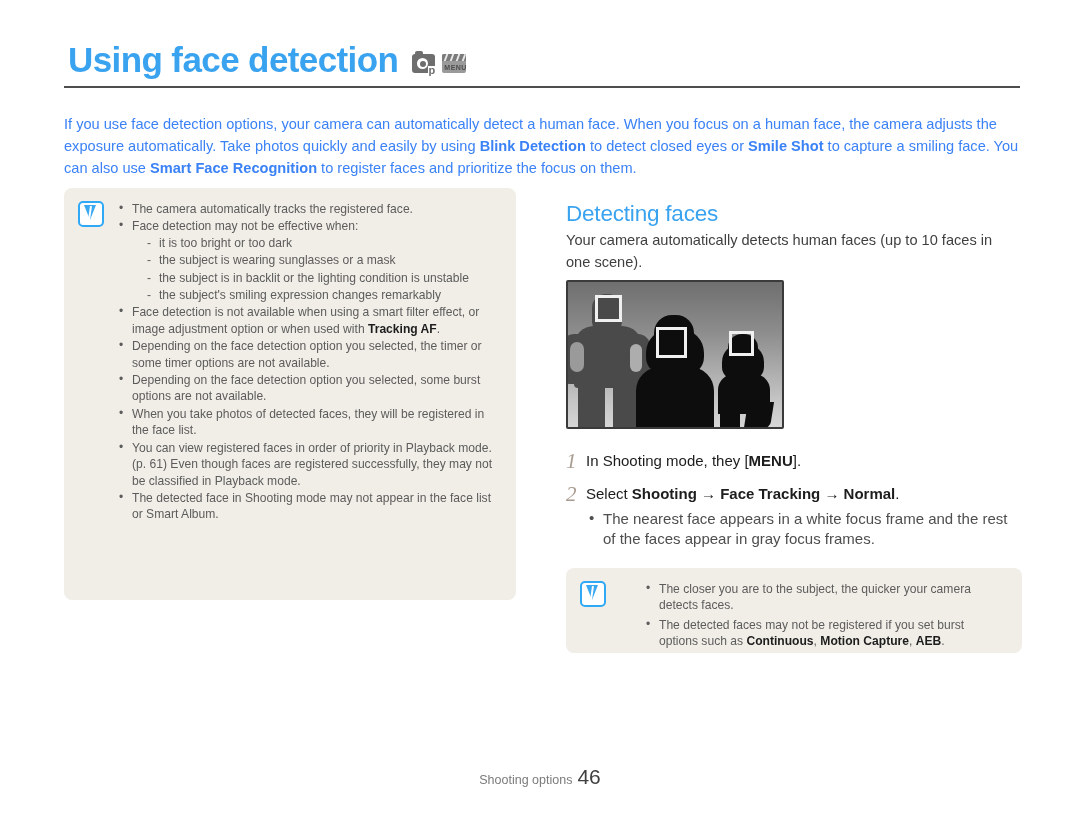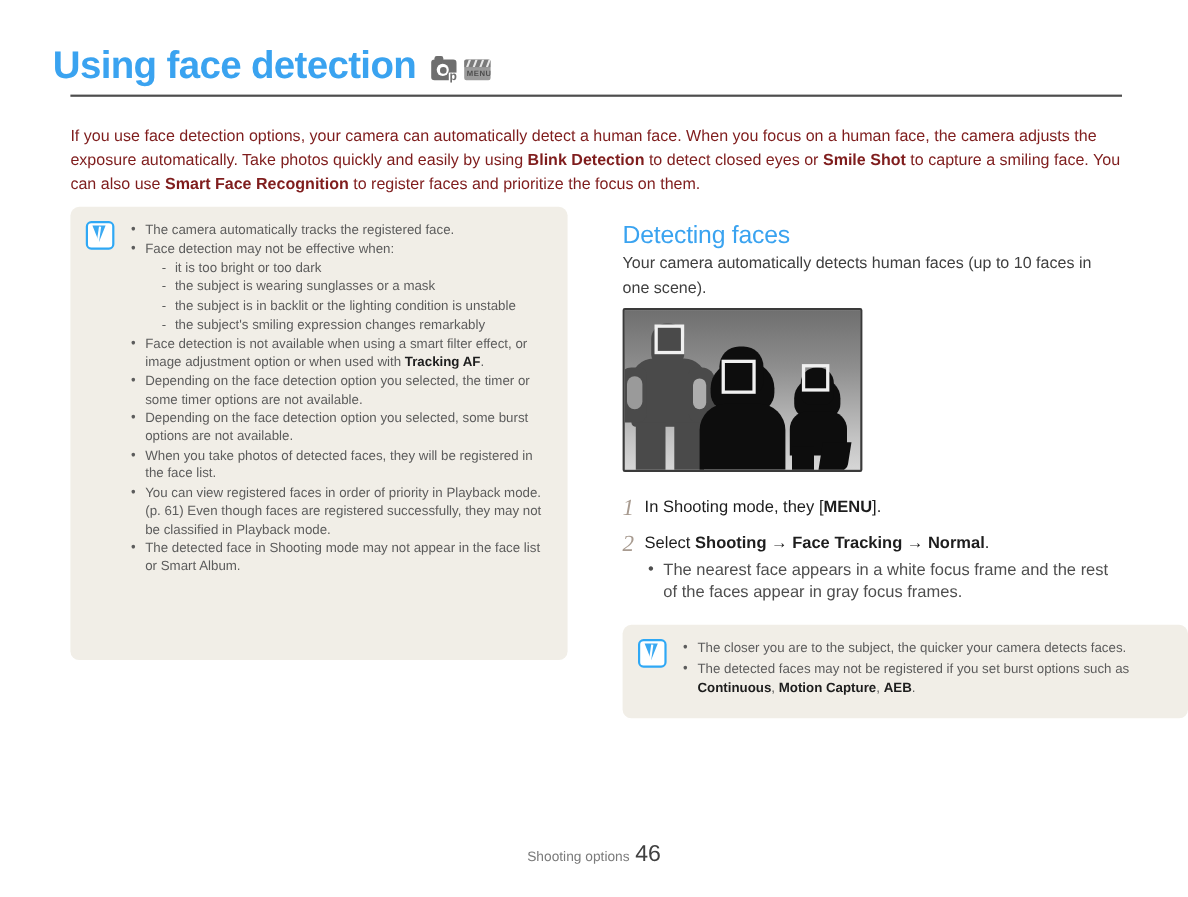--- a/index.html
+++ b/index.html
@@ -19,21 +19,21 @@
   .page {
     position: absolute;
     left: 0; top: 0;
     width: 1080px;
     height: 815px;
   }
 
   
   .title-row {
     position: absolute;
-    left: 48px;
+    left: 68px;
     top: 42px;
     width: 956px;
     display: flex;
     align-items: flex-end;
   }
   .page-title {
     font-size: 35px;
     font-weight: bold;
     color: #3aa3f0;
     letter-spacing: -0.6px;
@@ -134,21 +134,21 @@
   }
 
   
   .intro {
     position: absolute;
     left: 64px;
     top: 98px;
     width: 956px;
     font-size: 14.6px;
     line-height: 22px;
-    color: #7f1d1d;
+    color: #3b82f6;
     text-align: left;
   }
   .intro b { font-weight: bold; }
 
   
   .note {
     background: #f1eee7;
     border-radius: 8px;
     display: flex;
     box-sizing: border-box;
@@ -223,23 +223,24 @@
     left: 64px;
     top: 188px;
     width: 452px;
     height: 412px;
     padding: 13px 16px 10px 14px;
   }
   #note-right {
     position: absolute;
     left: 566px;
     top: 568px;
-    width: 514px;
+    width: 456px;
     height: 85px;
     padding: 13px 16px 12px 14px;
+    gap: 25px;
   }
   #note-right li { margin-bottom: 3px; }
 
   
   .section-title {
     position: absolute;
     left: 566px;
     top: 182px;
     font-size: 22.5px;
     color: #3aa3f0;

